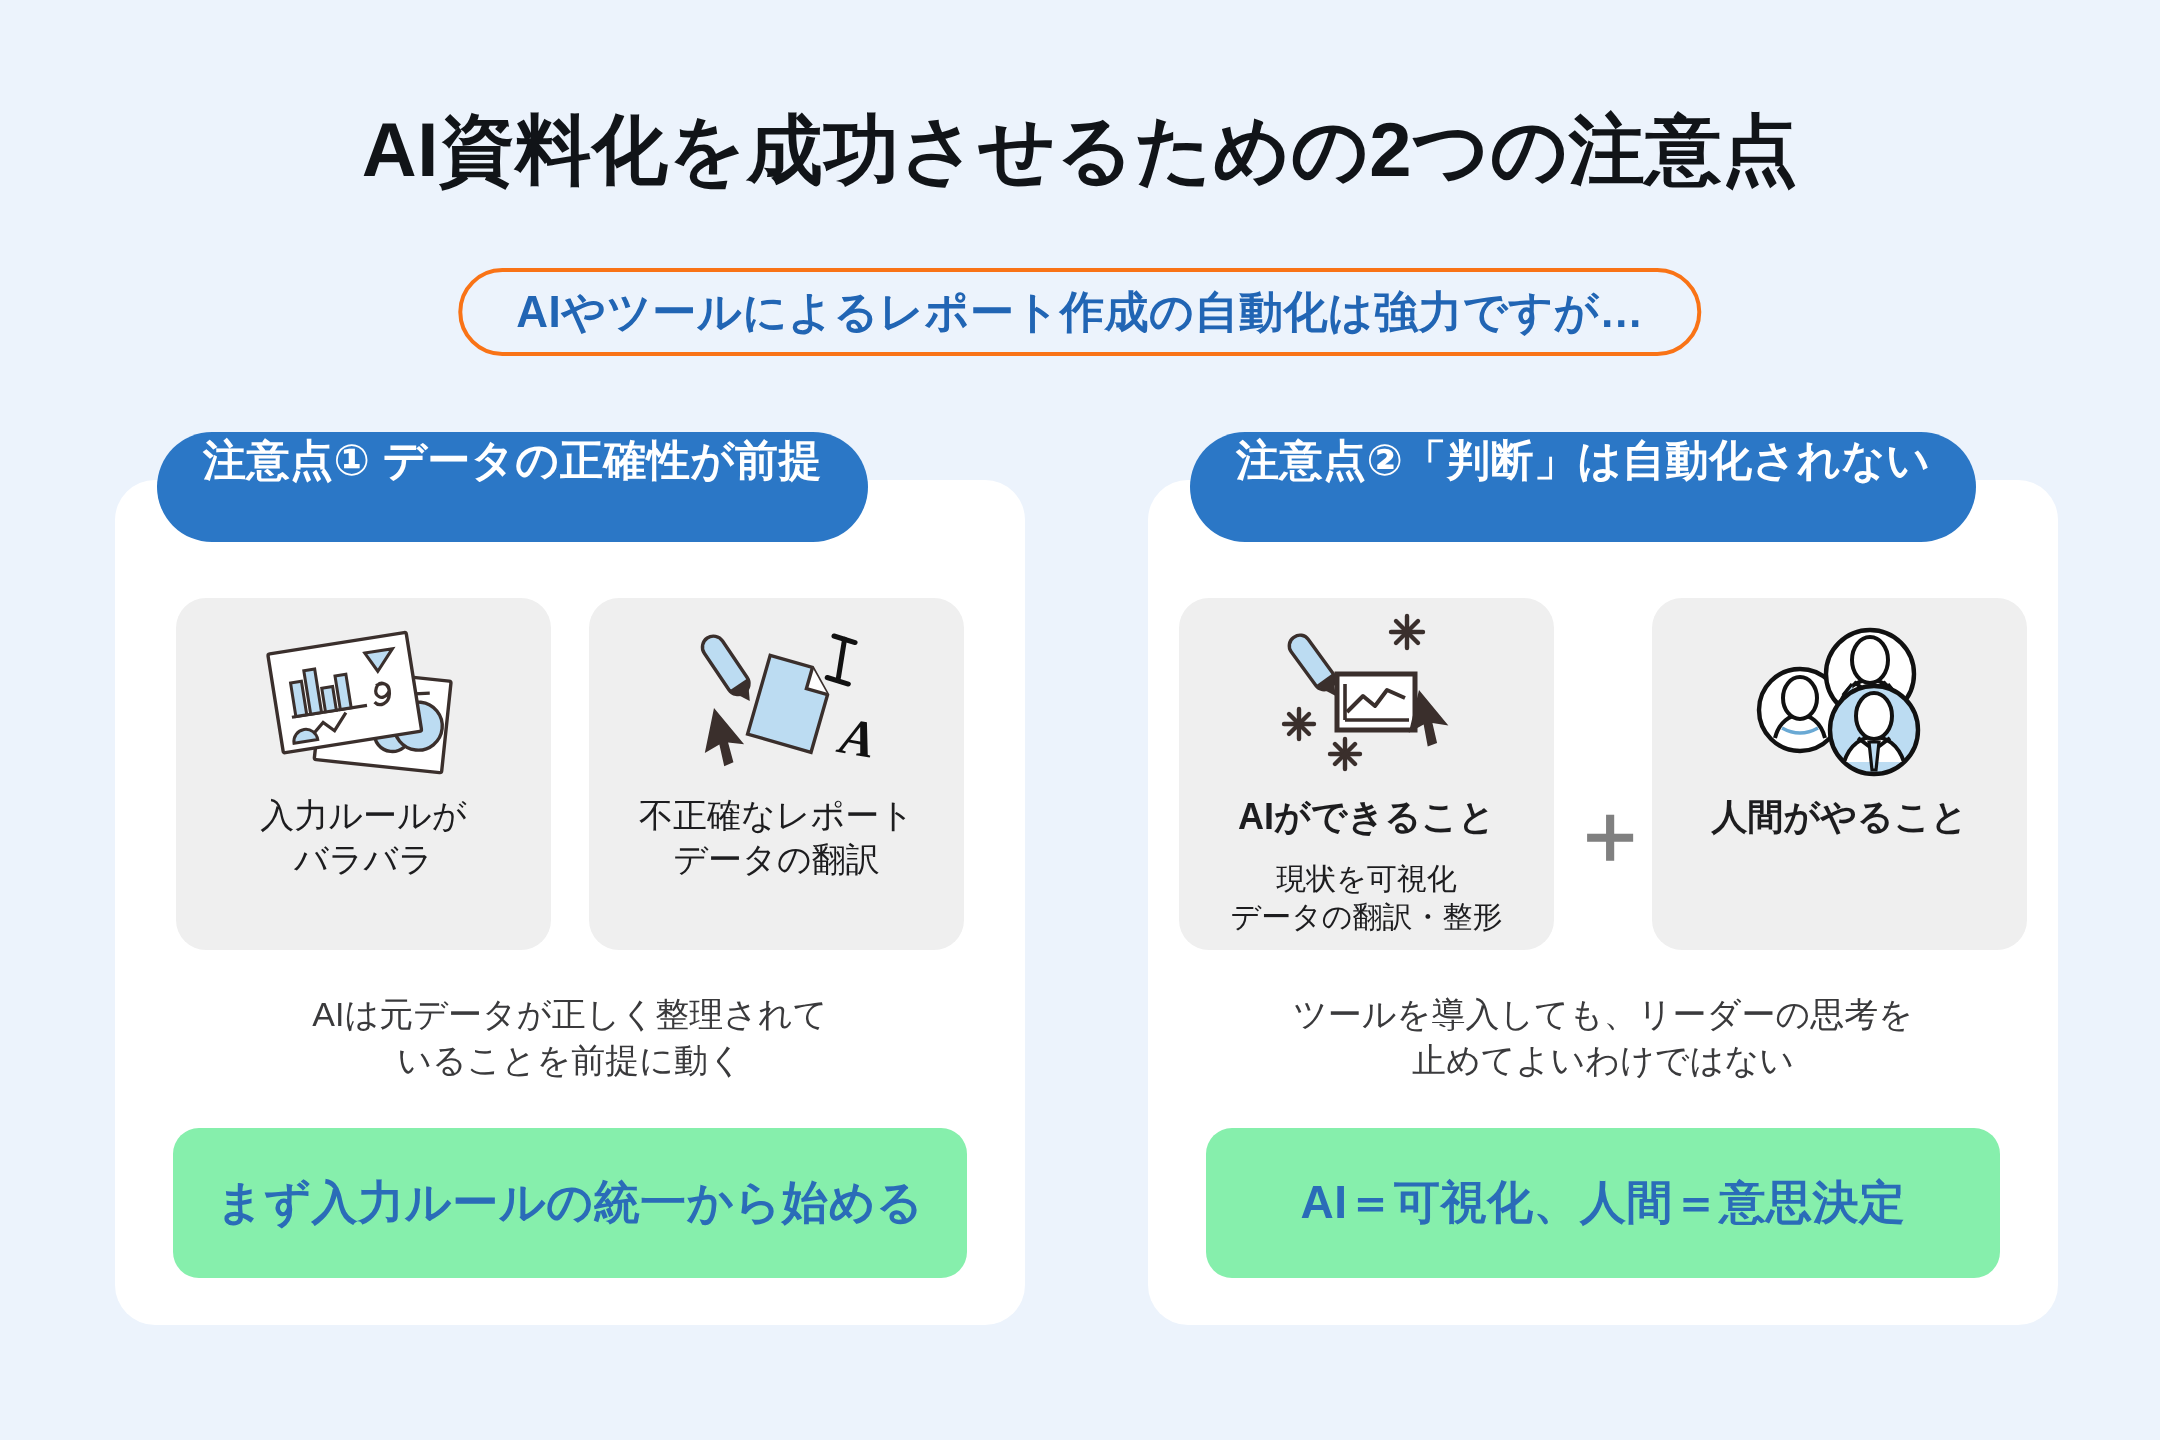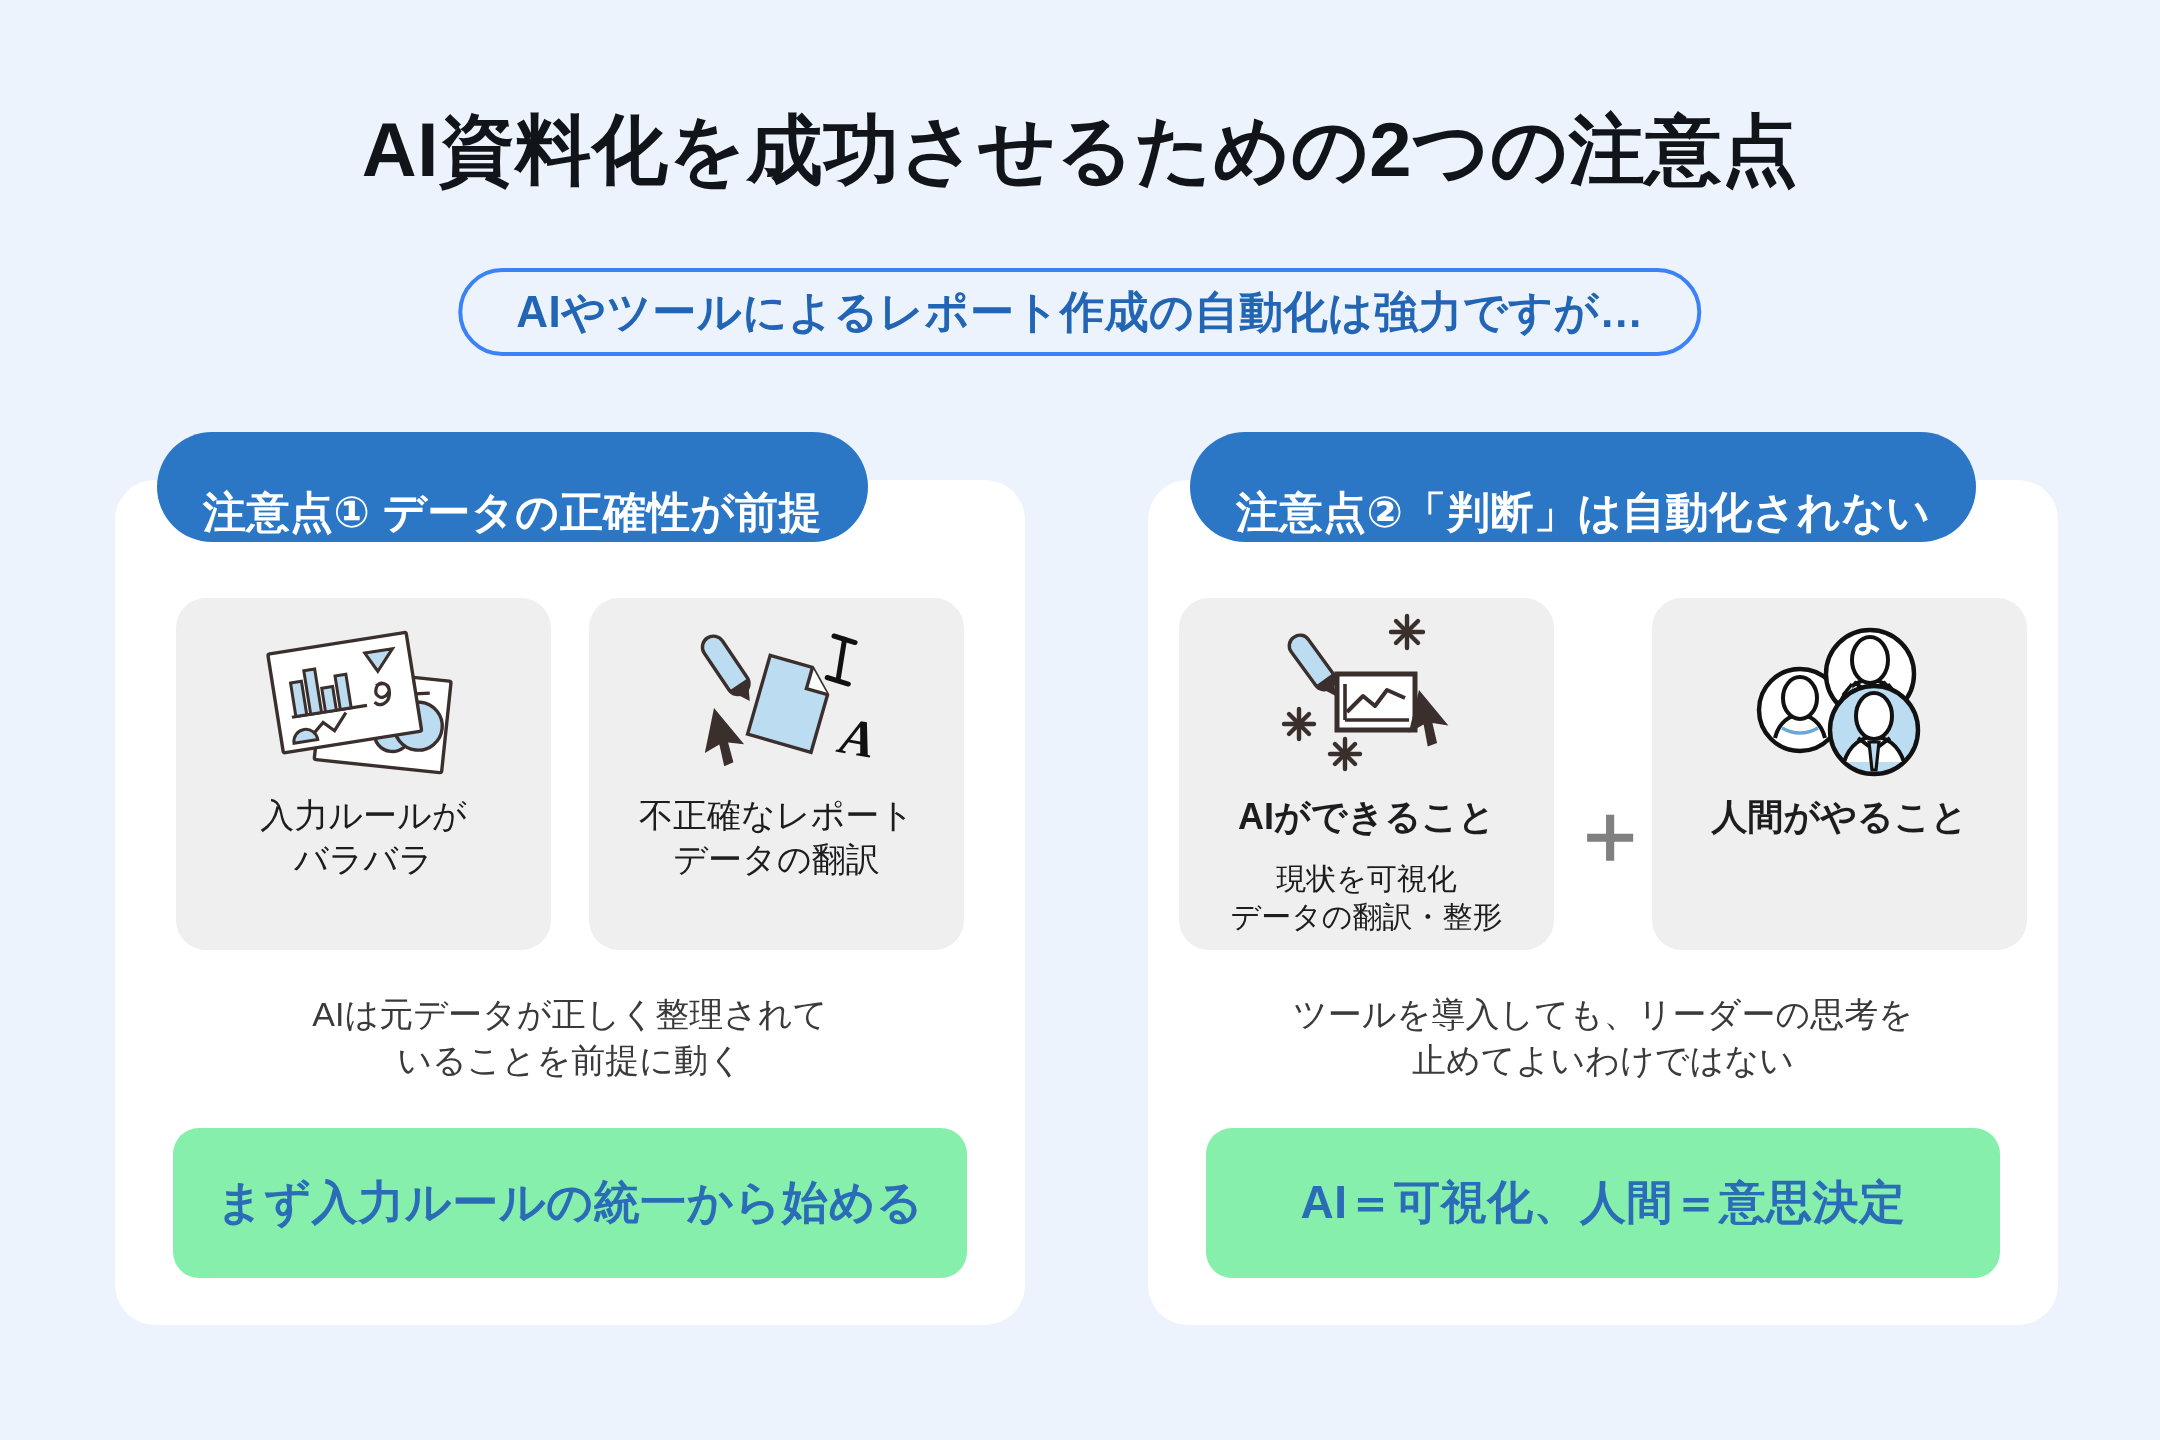--- a/index.html
+++ b/index.html
@@ -23,21 +23,21 @@
     white-space: nowrap;
   }
 
   
   .subtitle-pill {
     position: absolute;
     left: 50%; transform: translateX(-50%);
     top: 268px;
     height: 88px;
     padding: 0 54px;
-    border: 4px solid #3b82f6;
+    border: 4px solid #f97316;
     border-radius: 46px;
     background: #ecf3fc;
     display: flex; align-items: center; justify-content: center;
   }
   .subtitle-pill span {
     font-size: 44px; font-weight: bold; color: #2165b4;
     white-space: nowrap; letter-spacing: 0.5px;
   }
 
   
@@ -51,21 +51,21 @@
   }
   #card-left  { left: 115px; }
   #card-right { left: 1148px; }
 
   .card-header {
     position: absolute;
     top: -48px;
     height: 110px;
     background: #2b77c6;
     border-radius: 55px;
-    display: flex; align-items: flex-end; justify-content: center;
+    display: flex; align-items: flex-start; justify-content: center;
     padding: 0 46px;
     box-shadow: 0 0 0 0 transparent;
   }
   #card-left .card-header  { left: 42px; }
   #card-right .card-header { left: 42px; }
   .card-header span {
     color: #ffffff; font-weight: bold; font-size: 43px;
     white-space: nowrap; letter-spacing: 0.5px;
   }
 

